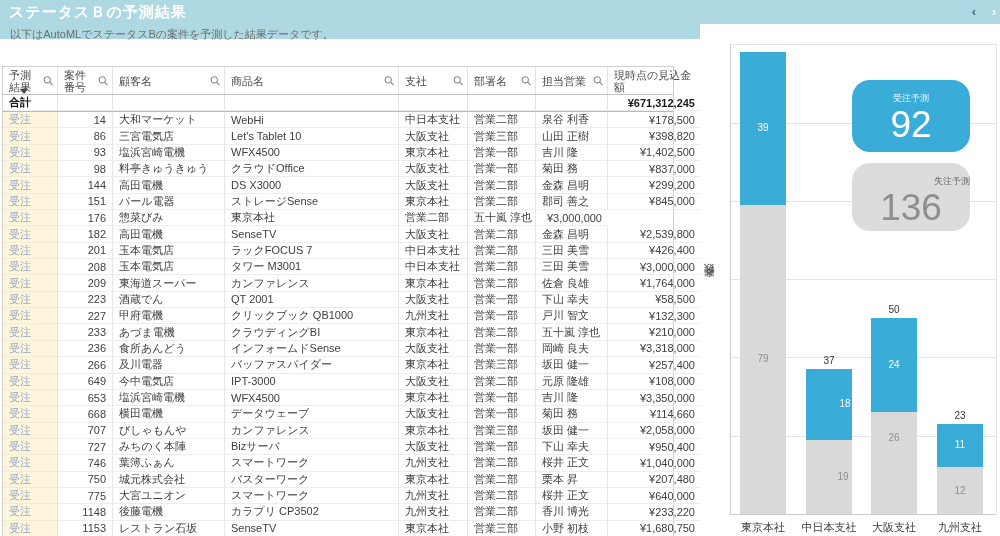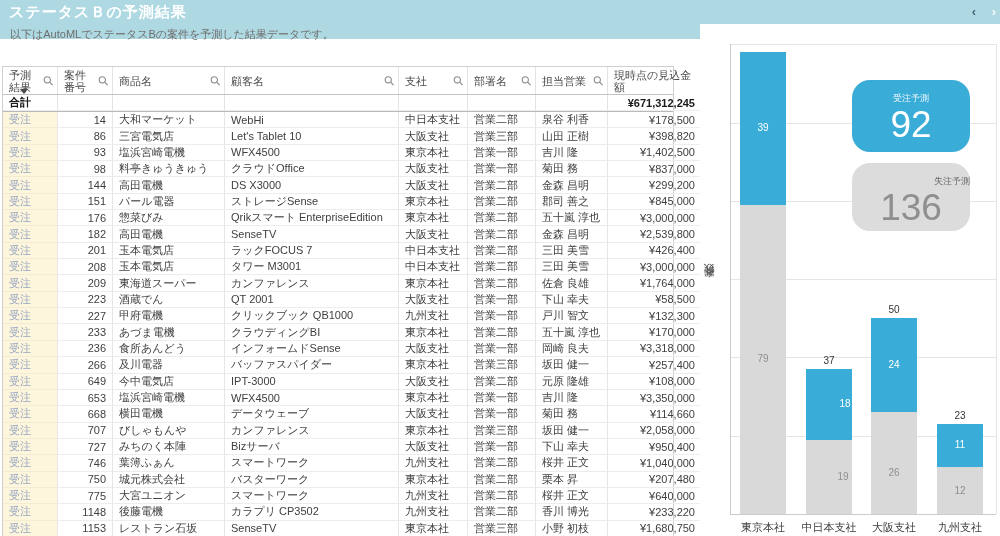--- a/index.html
+++ b/index.html
@@ -98,28 +98,28 @@
       </div>
       <div class="hcell">
         <span class="hlabel">案件
 番号</span>
         <svg class="mag" width="11" height="11" viewBox="0 0 11 11">
           <circle cx="4.3" cy="4.3" r="3.1" fill="none" stroke="#8a8a8a" stroke-width="1.1"></circle>
           <line x1="6.7" y1="6.7" x2="9.6" y2="9.6" stroke="#8a8a8a" stroke-width="1.2"></line>
         </svg>
       </div>
       <div class="hcell">
+        <span class="hlabel">顧客名</span>
+        <svg class="mag" width="11" height="11" viewBox="0 0 11 11">
+          <circle cx="4.3" cy="4.3" r="3.1" fill="none" stroke="#8a8a8a" stroke-width="1.1"></circle>
+          <line x1="6.7" y1="6.7" x2="9.6" y2="9.6" stroke="#8a8a8a" stroke-width="1.2"></line>
+        </svg>
+      </div>
+      <div class="hcell">
         <span class="hlabel">商品名</span>
-        <svg class="mag" width="11" height="11" viewBox="0 0 11 11">
-          <circle cx="4.3" cy="4.3" r="3.1" fill="none" stroke="#8a8a8a" stroke-width="1.1"></circle>
-          <line x1="6.7" y1="6.7" x2="9.6" y2="9.6" stroke="#8a8a8a" stroke-width="1.2"></line>
-        </svg>
-      </div>
-      <div class="hcell">
-        <span class="hlabel">顧客名</span>
         <svg class="mag" width="11" height="11" viewBox="0 0 11 11">
           <circle cx="4.3" cy="4.3" r="3.1" fill="none" stroke="#8a8a8a" stroke-width="1.1"></circle>
           <line x1="6.7" y1="6.7" x2="9.6" y2="9.6" stroke="#8a8a8a" stroke-width="1.2"></line>
         </svg>
       </div>
       <div class="hcell">
         <span class="hlabel">支社</span>
         <svg class="mag" width="11" height="11" viewBox="0 0 11 11">
           <circle cx="4.3" cy="4.3" r="3.1" fill="none" stroke="#8a8a8a" stroke-width="1.1"></circle>
           <line x1="6.7" y1="6.7" x2="9.6" y2="9.6" stroke="#8a8a8a" stroke-width="1.2"></line>
@@ -212,21 +212,20 @@
         <div class="cell c3">ストレージSense</div>
         <div class="cell c4">東京本社</div>
         <div class="cell c5">営業二部</div>
         <div class="cell c6">郡司 善之</div>
         <div class="cell c7">¥845,000</div>
       </div>
       <div class="trow grid-row">
         <div class="cell c0">受注</div>
         <div class="cell c1">176</div>
         <div class="cell c2">惣菜びみ</div>
-        <div class="cell c3">Qrikスマート EnterpriseEdition</div>
         <div class="cell c4">東京本社</div>
         <div class="cell c5">営業二部</div>
         <div class="cell c6">五十嵐 淳也</div>
         <div class="cell c7">¥3,000,000</div>
       </div>
       <div class="trow grid-row">
         <div class="cell c0">受注</div>
         <div class="cell c1">182</div>
         <div class="cell c2">高田電機</div>
         <div class="cell c3">SenseTV</div>
@@ -286,21 +285,21 @@
         <div class="cell c7">¥132,300</div>
       </div>
       <div class="trow grid-row">
         <div class="cell c0">受注</div>
         <div class="cell c1">233</div>
         <div class="cell c2">あづま電機</div>
         <div class="cell c3">クラウディングBI</div>
         <div class="cell c4">東京本社</div>
         <div class="cell c5">営業二部</div>
         <div class="cell c6">五十嵐 淳也</div>
-        <div class="cell c7">¥170,000</div>
+        <div class="cell c7">¥210,000</div>
       </div>
       <div class="trow grid-row">
         <div class="cell c0">受注</div>
         <div class="cell c1">236</div>
         <div class="cell c2">食所あんどう</div>
         <div class="cell c3">インフォームドSense</div>
         <div class="cell c4">大阪支社</div>
         <div class="cell c5">営業一部</div>
         <div class="cell c6">岡崎 良夫</div>
         <div class="cell c7">¥3,318,000</div>
@@ -436,21 +435,21 @@
       <div class="seg-label" style="left: 40px; top: 98.3725px; color: rgb(255, 255, 255);">39</div>
       <div class="xlab" style="left: 30px;">東京本社</div>
       <div class="seg" style="left: 106px; top: 415.615px; height: 74.385px; background: rgb(217, 217, 217);"></div>
       <div class="seg" style="left: 106px; top: 345.145px; height: 70.47px; background: rgb(58, 172, 216);"></div>
       <div class="seg-label" style="left: 120px; top: 446.808px; color: rgb(142, 142, 142);">19</div>
       <div class="seg-label" style="left: 106px; top: 374.38px; color: rgb(255, 255, 255); margin-left: 16px;">18</div>
       <div class="total-label" style="left: 106px; top: 331.145px;">37</div>
       <div class="xlab" style="left: 96px;">中日本支社</div>
       <div class="seg" style="left: 171px; top: 388.21px; height: 101.79px; background: rgb(217, 217, 217);"></div>
       <div class="seg" style="left: 171px; top: 294.25px; height: 93.96px; background: rgb(58, 172, 216);"></div>
-      <div class="seg-label" style="left: 171px; top: 443px; color: rgb(142, 142, 142);">26</div>
+      <div class="seg-label" style="left: 171px; top: 408px; color: rgb(142, 142, 142);">26</div>
       <div class="seg-label" style="left: 171px; top: 335.23px; color: rgb(255, 255, 255);">24</div>
       <div class="total-label" style="left: 171px; top: 280.25px;">50</div>
       <div class="xlab" style="left: 161px;">大阪支社</div>
       <div class="seg" style="left: 237px; top: 443.02px; height: 46.98px; background: rgb(217, 217, 217);"></div>
       <div class="seg" style="left: 237px; top: 399.955px; height: 43.065px; background: rgb(58, 172, 216);"></div>
       <div class="seg-label" style="left: 237px; top: 460.51px; color: rgb(142, 142, 142);">12</div>
       <div class="seg-label" style="left: 237px; top: 415.487px; color: rgb(255, 255, 255);">11</div>
       <div class="total-label" style="left: 237px; top: 385.955px;">23</div>
       <div class="xlab" style="left: 227px;">九州支社</div>
     </div>

